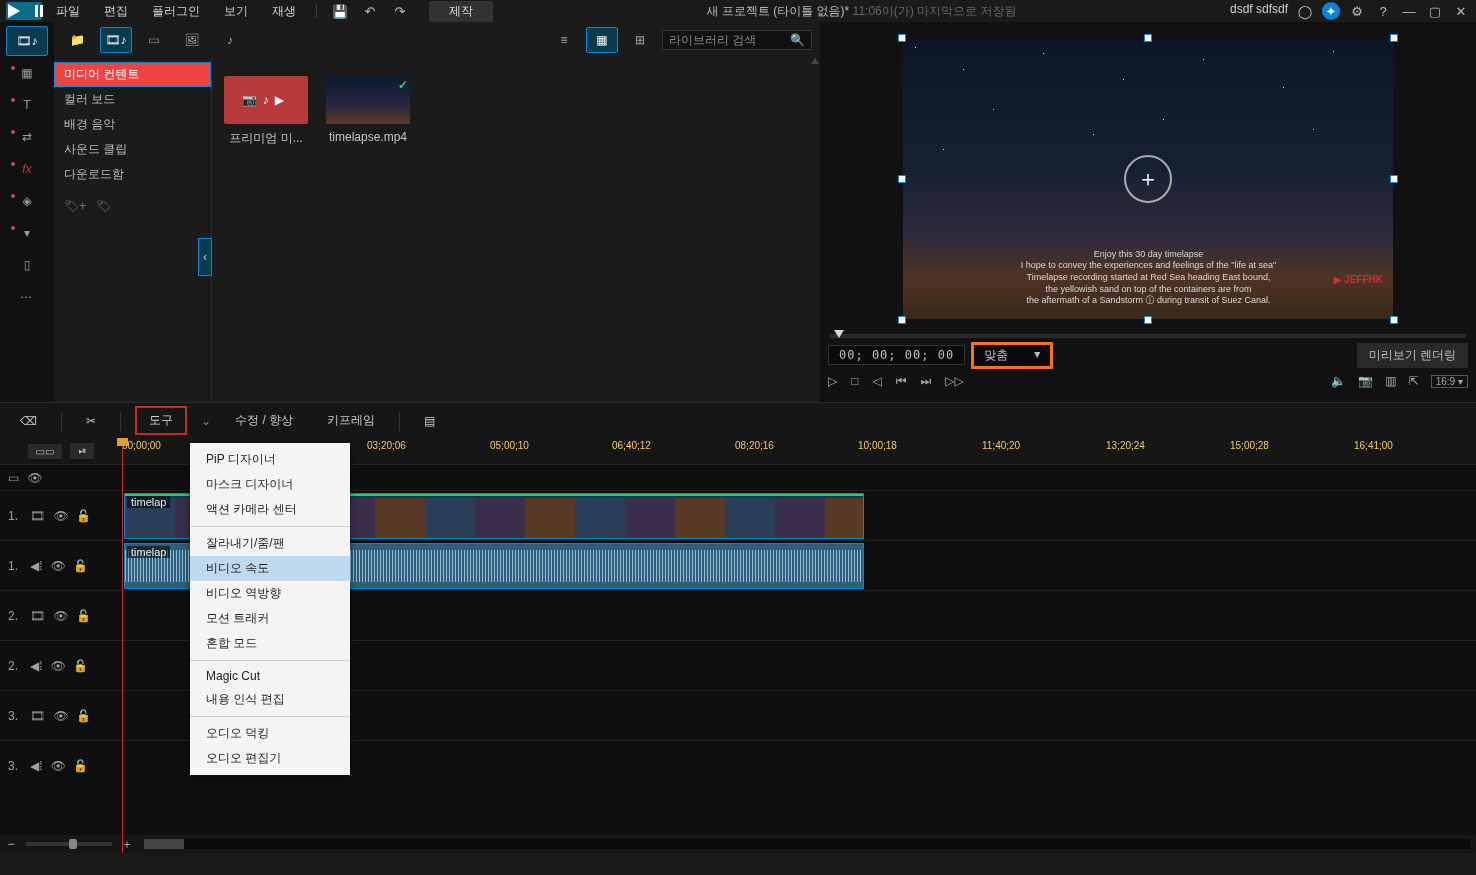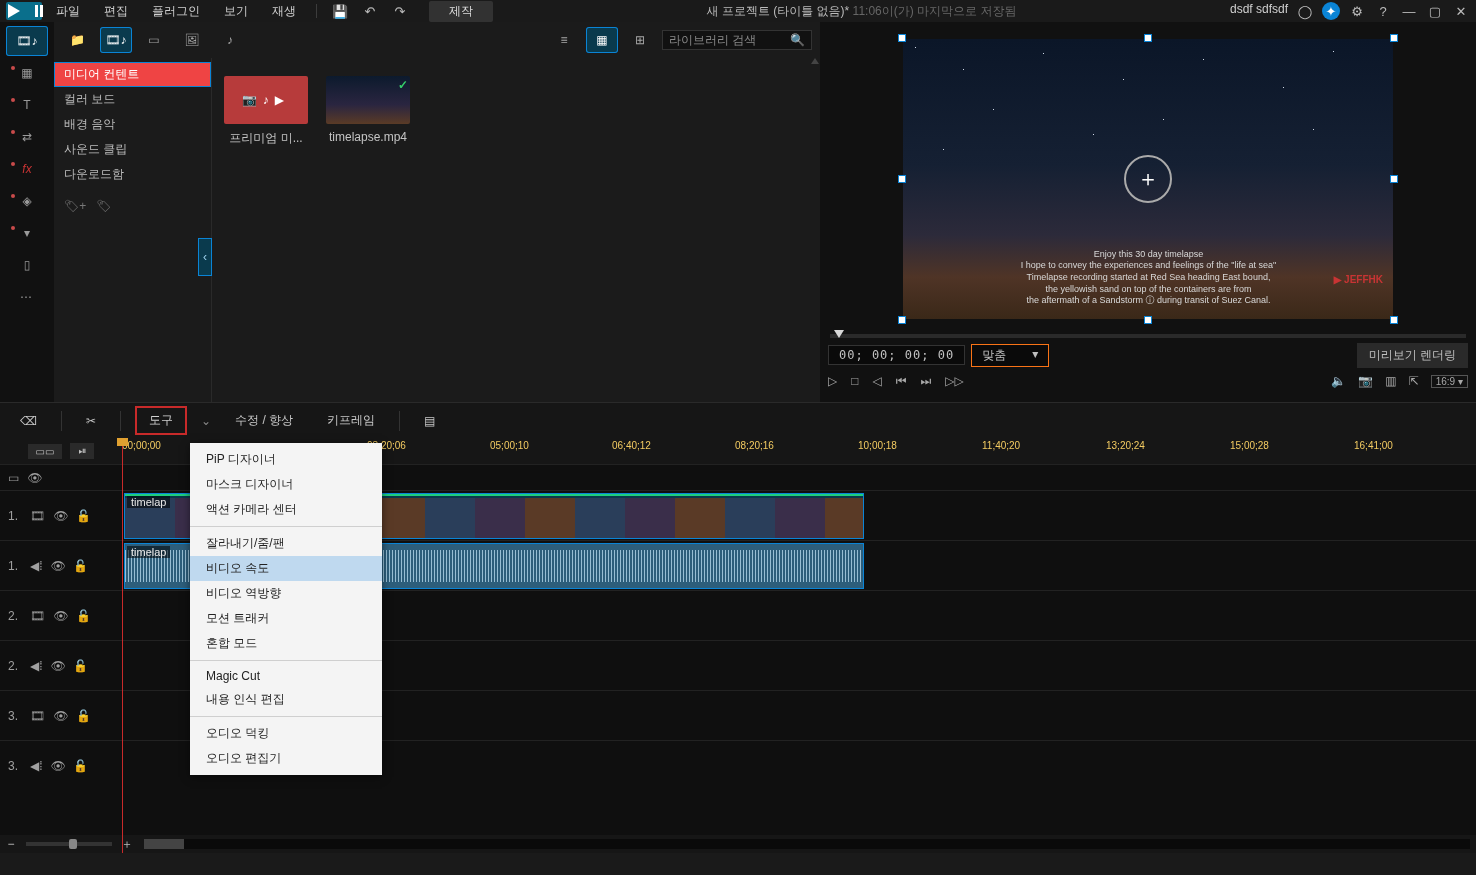--- a/index.html
+++ b/index.html
@@ -65,36 +65,36 @@
 .crosshair{position:absolute;left:50%;top:50%;width:48px;height:48px;border:2px solid #aaa;border-radius:50%;transform:translate(-50%,-50%);display:flex;align-items:center;justify-content:center;color:#fff;font-size:22px;}
 .canvas-caption{position:absolute;bottom:12px;left:1px;right:0;text-align:center;color:#d8d8d8;font-size:9px;line-height:1.3;}
 .canvas-badge{position:absolute;right:10px;bottom:34px;color:#c83434;font-weight:bold;font-size:10px;}
 .canvas-badge:before{content:"▶ ";}
 .stars{position:absolute;left:0;right:0;top:0;height:55%;}
 .stars i{position:absolute;width:1px;height:1px;background:#cfd9e8;}
 .slider-bar{margin:6px 2px 4px;height:4px;background:#2a2a2a;position:relative;}
 .slider-bar .marker{position:absolute;left:4px;top:-4px;width:0;height:0;border-left:5px solid transparent;border-right:5px solid transparent;border-top:8px solid #d8d8d8;}
 .pv-row{display:flex;align-items:center;gap:6px;height:26px;}
 .pv-row .tc{background:#0a0a0a;border:1px solid #333;padding:2px 10px;font-family:monospace;letter-spacing:1px;}
-.pv-row .fit{background:#0a0a0a;border:1px solid #f97316;padding:2px 10px;display:flex;gap:26px;}
+.pv-row .fit{background:#0a0a0a;border:3px solid #f97316;padding:2px 10px;display:flex;gap:26px;}
 .pv-btn{background:#2a2a2a;padding:4px 12px;cursor:pointer;margin-left:auto;}
 .pv-ctrls{display:flex;gap:14px;color:#a8a8a8;align-items:center;height:26px;}
 .pv-ctrls span{cursor:pointer;}
 .pv-right{margin-left:auto;display:flex;gap:12px;align-items:center;}
 .ratio-badge{border:1px solid #555;padding:0 4px;font-size:10px;}
 
 
 .tl-toolbar{height:36px;display:flex;align-items:center;padding:0 10px;gap:14px;border-top:1px solid #2a2a2a;background:#161616;position:relative;}
 .tl-tbtn{padding:4px 10px;cursor:pointer;color:#c8c8c8;}
 .tl-tool-active{border:2px solid #c82a2a;padding:4px 12px;color:#d0d0d0;}
 .tl-chev{color:#888;cursor:pointer;}
 .tl-sep{width:1px;height:20px;background:#333;}
 
 
-.dropdown{position:absolute;left:190px;top:443px;width:192px;background:#f4f4f4;color:#222;box-shadow:0 2px 8px rgba(0,0,0,.5);z-index:50;padding:4px 0;}
+.dropdown{position:absolute;left:190px;top:443px;width:160px;background:#f4f4f4;color:#222;box-shadow:0 2px 8px rgba(0,0,0,.5);z-index:50;padding:4px 0;}
 .dd-item{padding:4px 16px;cursor:pointer;}
 .dd-item.hover{background:#bfd9ef;}
 .dd-sep{height:1px;background:#cfcfcf;margin:4px 0;}
 
 
 .timeline{background:#0f0f0f;position:relative;}
 .tl-header{display:flex;height:26px;}
 .tl-left{width:122px;display:flex;align-items:center;justify-content:center;gap:8px;background:#161616;}
 .tl-left .lb{background:#2a2a2a;padding:2px 8px;cursor:pointer;font-size:10px;}
 .ruler{flex:1;position:relative;background:#161616;color:#f4cc62;font-size:10px;overflow:hidden;}

